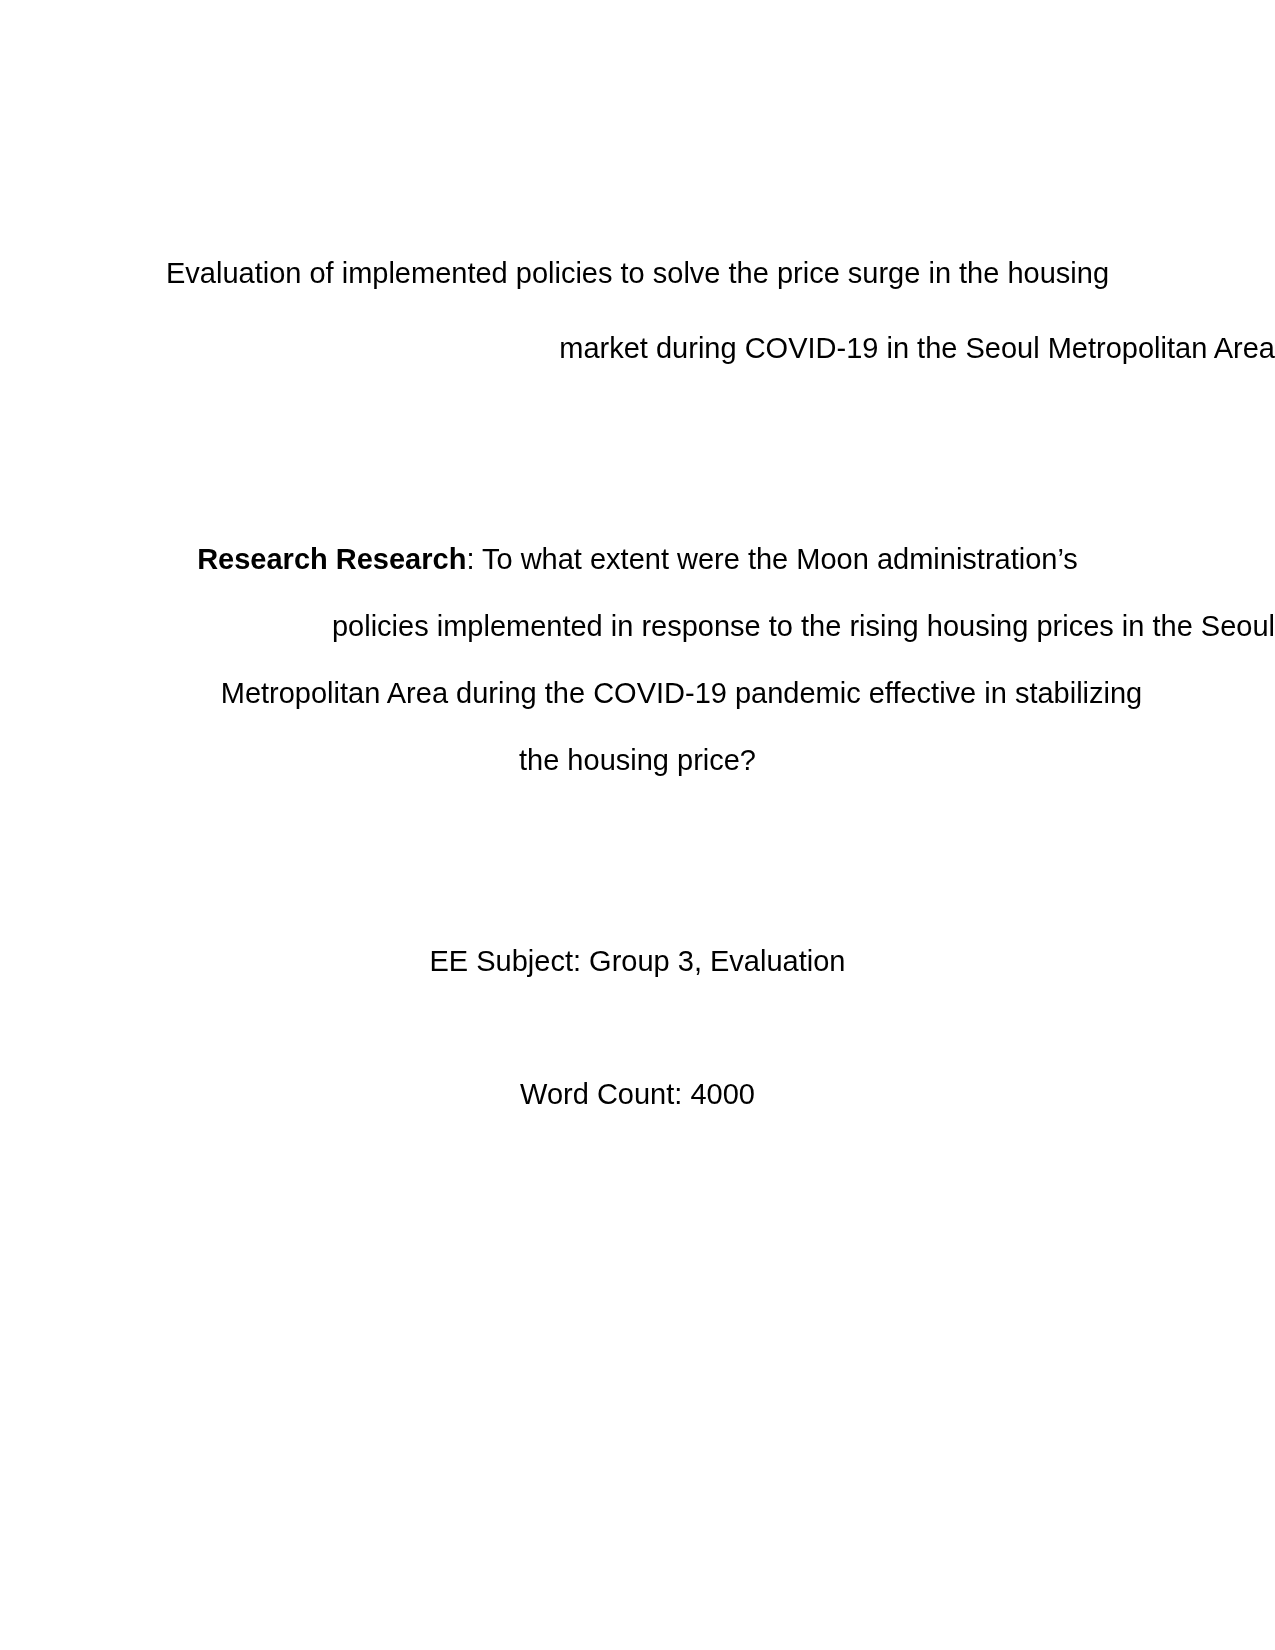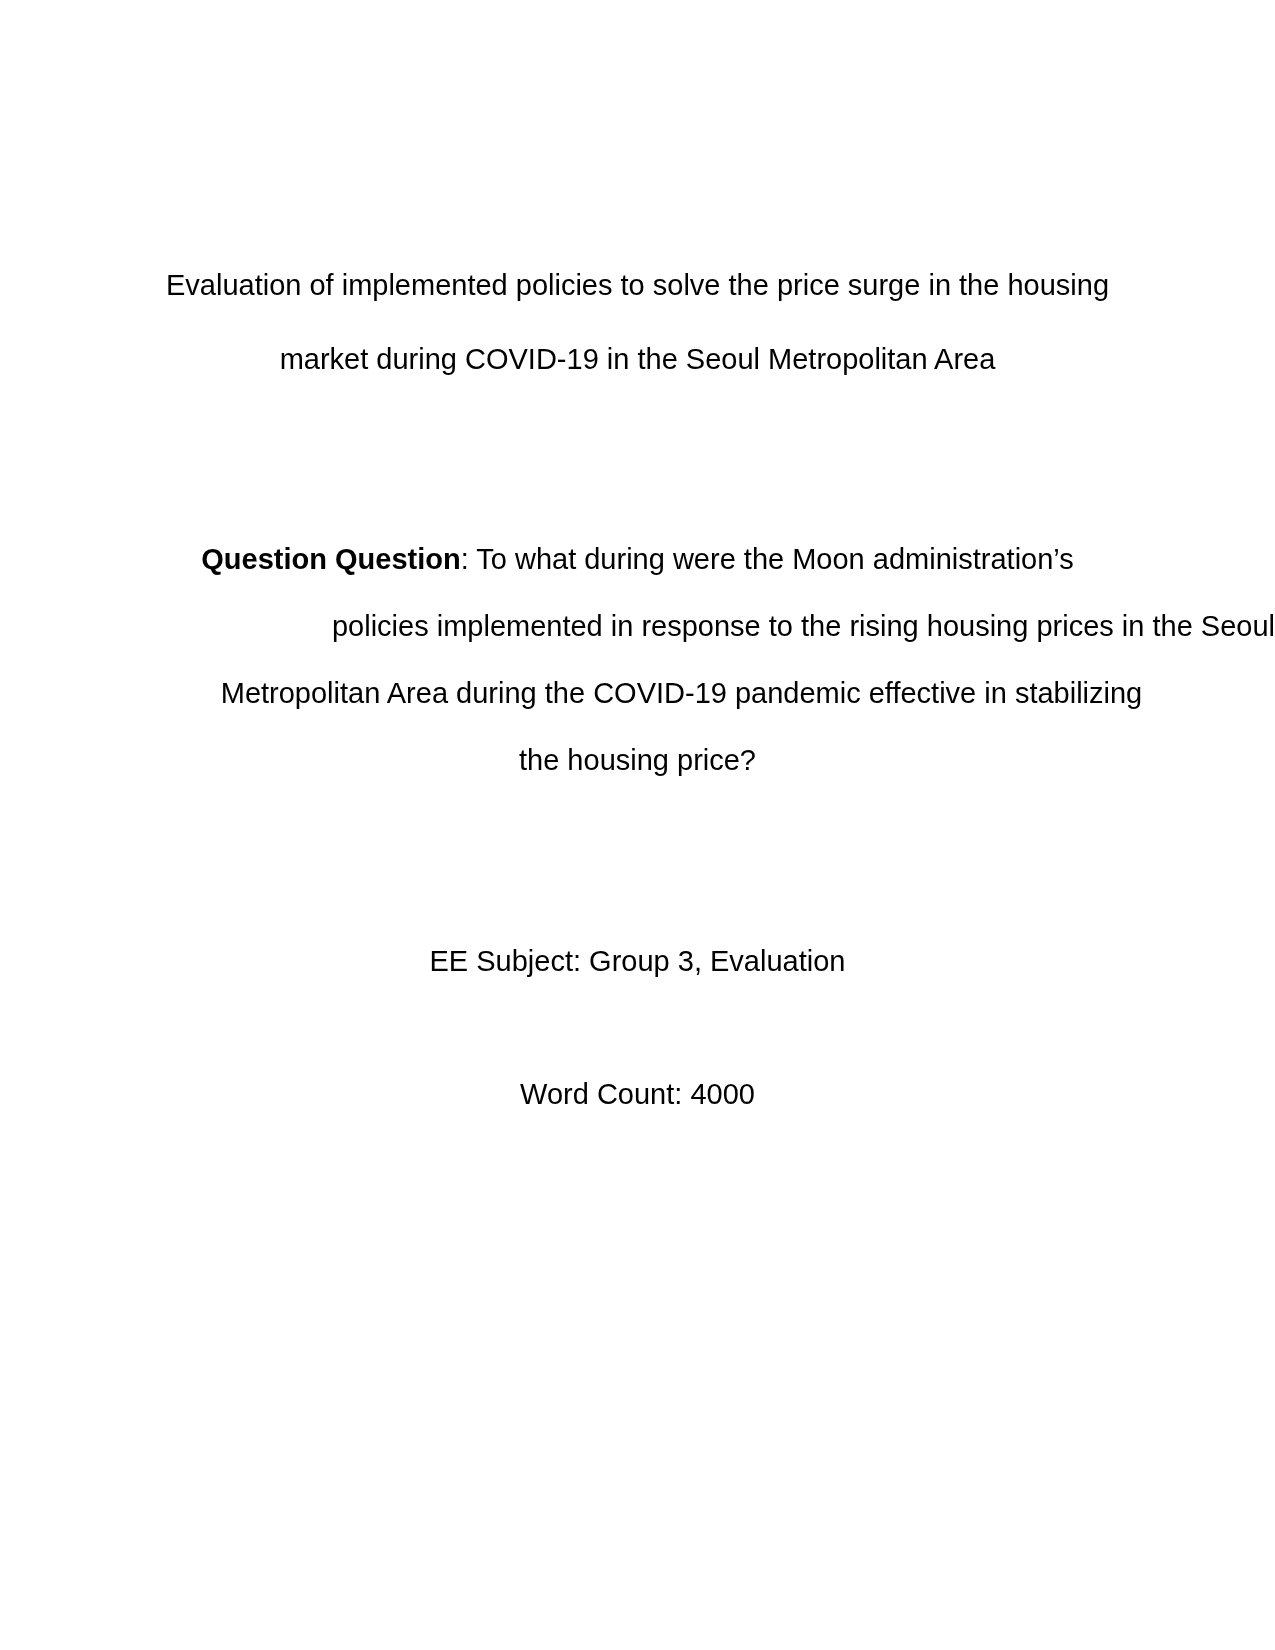--- a/index.html
+++ b/index.html
@@ -10,25 +10,25 @@
     .line {
       position: absolute; left: 0; width: 1275px; text-align: center;
       font-size: 29px; line-height: 34px; white-space: nowrap;
     }
     .bold { font-weight: bold; }
   </style>
 </head>
 <body>
 
 <div>
-  <div class="line" style="top:268px;">Evaluation of implemented policies to solve the price surge in the housing</div>
-  <div class="line" style="top:342px;">market during COVID-19 in the Seoul Metropolitan Area</div>
+  <div class="line" style="top:256px;">Evaluation of implemented policies to solve the price surge in the housing</div>
+  <div class="line" style="top:331px;text-align:right;">market during COVID-19 in the Seoul Metropolitan Area</div>
 
   <div class="line" style="top:542px;">
-    <span class="bold">Question Question</span><span>: To what during were the Moon administration’s</span>
+    <span class="bold">Research Research</span><span>: To what extent were the Moon administration’s</span>
   </div>
   <div class="line" style="top:609px;text-align:right;">policies implemented in response to the rising housing prices in the Seoul</div>
   <div class="line" style="top:676px;margin-left:44px;">Metropolitan Area during the COVID-19 pandemic effective in stabilizing</div>
   <div class="line" style="top:743px;">the housing price?</div>
 
   <div class="line" style="top:944px;">EE Subject: Group 3, Evaluation</div>
   <div class="line" style="top:1077px;">Word Count: 4000</div>
 </div>
 
 </body></html>

